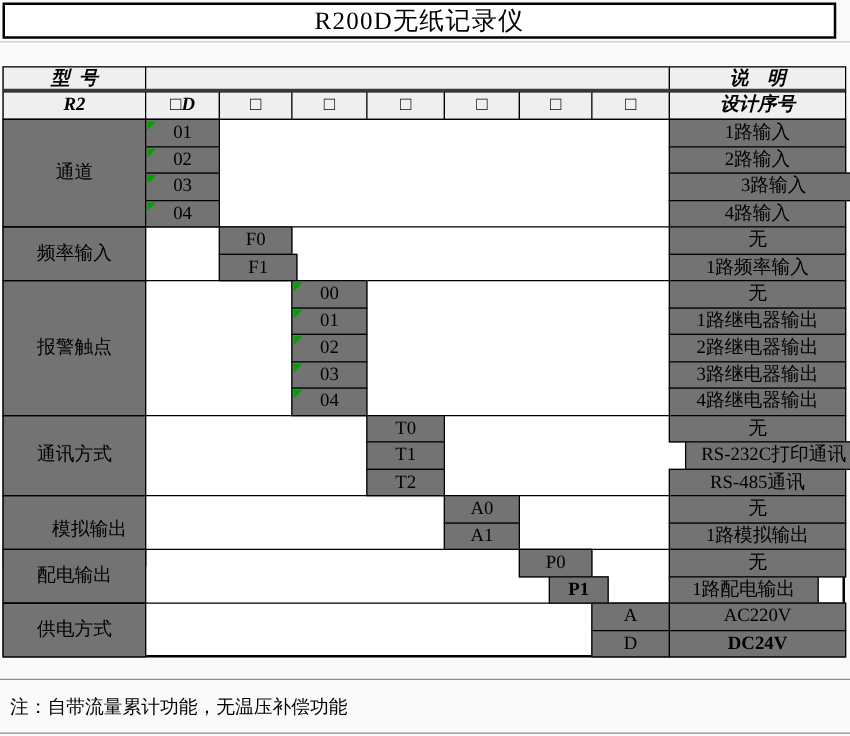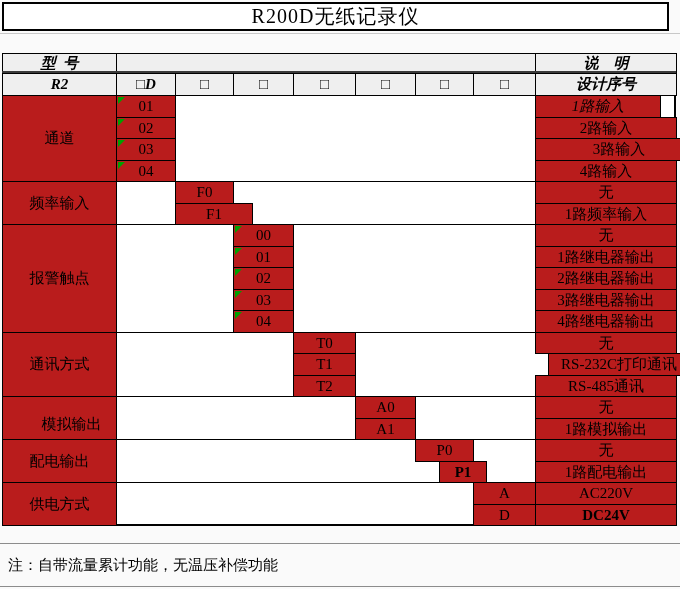--- a/index.html
+++ b/index.html
@@ -15,21 +15,21 @@
     display:flex;align-items:center;justify-content:center;
     font-size:20px;letter-spacing:1px;white-space:pre;
   }
   .gline{position:absolute;height:1px;background:#c8c8c8;}
   .sline{position:absolute;height:1px;background:#8c8c8c;}
   .frame{
     position:absolute;left:2px;top:53px;width:674px;height:473px;
     box-sizing:border-box;border:2px solid #000;background:#fff;
   }
   .cell{
-    position:absolute;box-sizing:border-box;border:1px solid #000;background:#b91c1c;
+    position:absolute;box-sizing:border-box;border:1px solid #000;background:#737373;
     display:flex;align-items:center;justify-content:center;
     font-size:15px;line-height:1;white-space:pre;overflow:hidden;
   }
   .hdr{background:#efefef;font-weight:bold;font-style:italic;}
   .secline{position:absolute;left:2px;width:674px;height:1px;background:#000;}
   .thick{position:absolute;left:2px;width:674px;height:2px;background:#3a3a3a;}
   .tri{
     position:absolute;left:1px;top:1px;width:0;height:0;
     border-top:7px solid #00a000;border-right:7px solid transparent;
   }
@@ -76,57 +76,57 @@
 <div class="secline" style="top:396px;"></div>
 <div class="secline" style="top:439px;"></div>
 <div class="secline" style="top:482px;"></div>
 
 <div class="cell" style="left:116px;top:95px;width:60px;height:23px;"><i class="tri"></i><span>01</span></div>
 <div class="cell" style="left:116px;top:117px;width:60px;height:22px;"><i class="tri"></i><span>02</span></div>
 <div class="cell" style="left:116px;top:138px;width:60px;height:23px;"><i class="tri"></i><span>03</span></div>
 <div class="cell" style="left:116px;top:160px;width:60px;height:22px;"><i class="tri"></i><span>04</span></div>
 
 <div class="cell" style="left:175px;top:181px;width:59px;height:23px;">F0</div>
-<div class="cell" style="left:175px;top:203px;width:78px;height:22px;">F1</div>
+<div class="cell" style="left:175px;top:203px;width:63px;height:22px;">F1</div>
 
 <div class="cell" style="left:233px;top:224px;width:61px;height:23px;"><i class="tri"></i><span>00</span></div>
 <div class="cell" style="left:233px;top:246px;width:61px;height:22px;"><i class="tri"></i><span>01</span></div>
 <div class="cell" style="left:233px;top:267px;width:61px;height:23px;"><i class="tri"></i><span>02</span></div>
 <div class="cell" style="left:233px;top:289px;width:61px;height:22px;"><i class="tri"></i><span>03</span></div>
 <div class="cell" style="left:233px;top:310px;width:61px;height:23px;"><i class="tri"></i><span>04</span></div>
 
 <div class="cell" style="left:293px;top:332px;width:63px;height:22px;">T0</div>
 <div class="cell" style="left:293px;top:353px;width:63px;height:23px;">T1</div>
 <div class="cell" style="left:293px;top:375px;width:63px;height:22px;">T2</div>
 
 <div class="cell" style="left:355px;top:396px;width:61px;height:23px;">A0</div>
 <div class="cell" style="left:355px;top:418px;width:61px;height:22px;">A1</div>
 
 <div class="cell" style="left:415px;top:439px;width:59px;height:23px;">P0</div>
 <div class="cell" style="left:439px;top:461px;width:48px;height:22px;font-weight:bold;">P1</div>
 
 <div class="cell" style="left:473px;top:482px;width:63px;height:23px;">A</div>
 <div class="cell" style="left:473px;top:504px;width:63px;height:22px;">D</div>
 
-<div class="cell" style="left:535px;top:95px;width:126px;height:23px;font-style:italic;">1路输入</div>
+<div class="cell" style="left:535px;top:95px;width:142px;height:23px;">1路输入</div>
 <div class="cell" style="left:535px;top:117px;width:142px;height:22px;">2路输入</div>
 <div class="cell" style="left:535px;top:138px;width:168px;height:23px;">3路输入</div>
 <div class="cell" style="left:535px;top:160px;width:142px;height:22px;">4路输入</div>
 <div class="cell" style="left:535px;top:181px;width:142px;height:23px;">无</div>
 <div class="cell" style="left:535px;top:203px;width:142px;height:22px;">1路频率输入</div>
 <div class="cell" style="left:535px;top:224px;width:142px;height:23px;">无</div>
 <div class="cell" style="left:535px;top:246px;width:142px;height:22px;">1路继电器输出</div>
 <div class="cell" style="left:535px;top:267px;width:142px;height:23px;">2路继电器输出</div>
 <div class="cell" style="left:535px;top:289px;width:142px;height:22px;">3路继电器输出</div>
 <div class="cell" style="left:535px;top:310px;width:142px;height:23px;">4路继电器输出</div>
 <div class="cell" style="left:535px;top:332px;width:142px;height:22px;">无</div>
 <div class="cell" style="left:535px;top:353px;width:142px;height:23px;margin-left:13px;">RS-232C打印通讯</div>
 <div class="cell" style="left:535px;top:375px;width:142px;height:22px;">RS-485通讯</div>
 <div class="cell" style="left:535px;top:396px;width:142px;height:23px;">无</div>
 <div class="cell" style="left:535px;top:418px;width:142px;height:22px;">1路模拟输出</div>
 <div class="cell" style="left:535px;top:439px;width:142px;height:23px;">无</div>
-<div class="cell" style="left:535px;top:461px;width:142px;height:22px;">1路配电输出</div>
+<div class="cell" style="left:535px;top:461px;width:120px;height:22px;">1路配电输出</div>
 <div class="cell" style="left:535px;top:482px;width:142px;height:23px;">AC220V</div>
 <div class="cell" style="left:535px;top:504px;width:142px;height:22px;font-weight:bold;">DC24V</div>
 
 <div class="sline" style="left:0;top:543px;width:680px;"></div>
 <div class="note">注：自带流量累计功能，无温压补偿功能</div>
 <div class="sline" style="left:0;top:586px;width:680px;"></div>
 
 </body></html>

